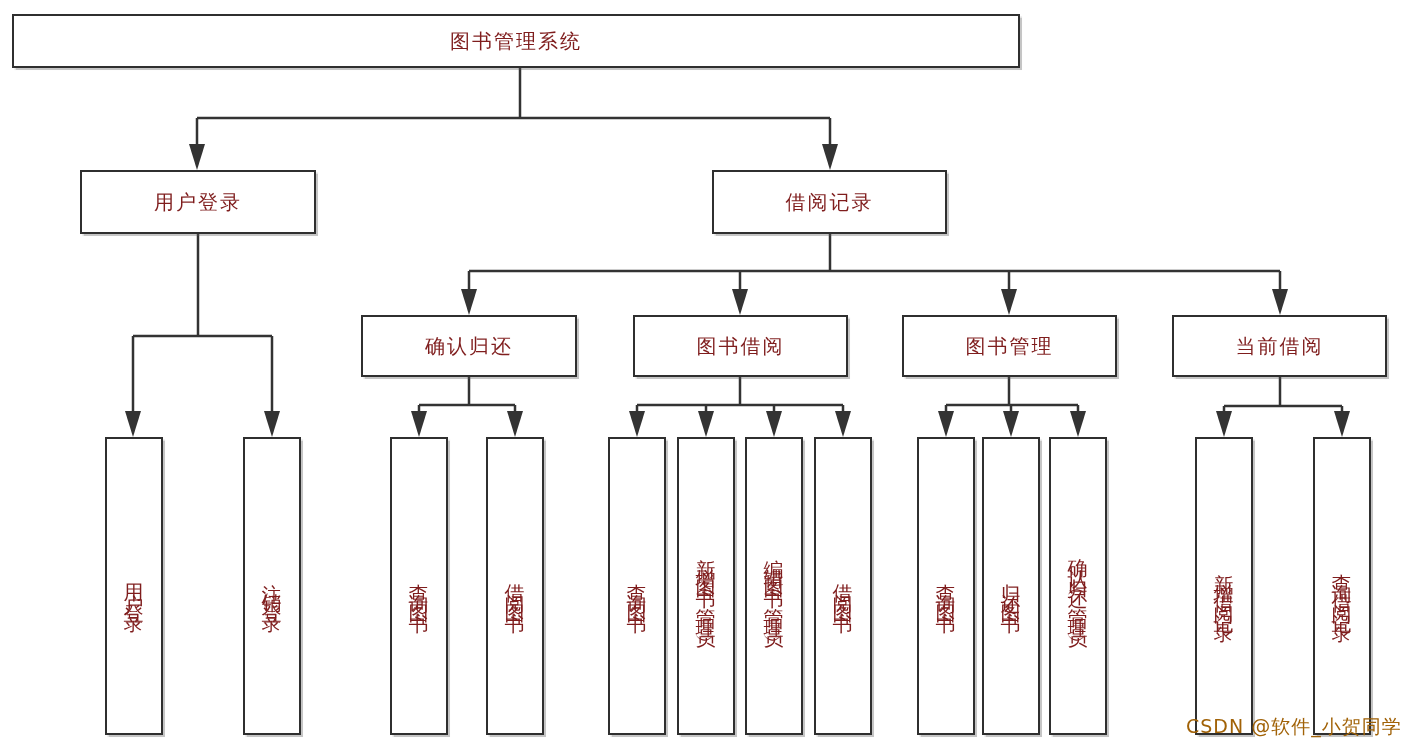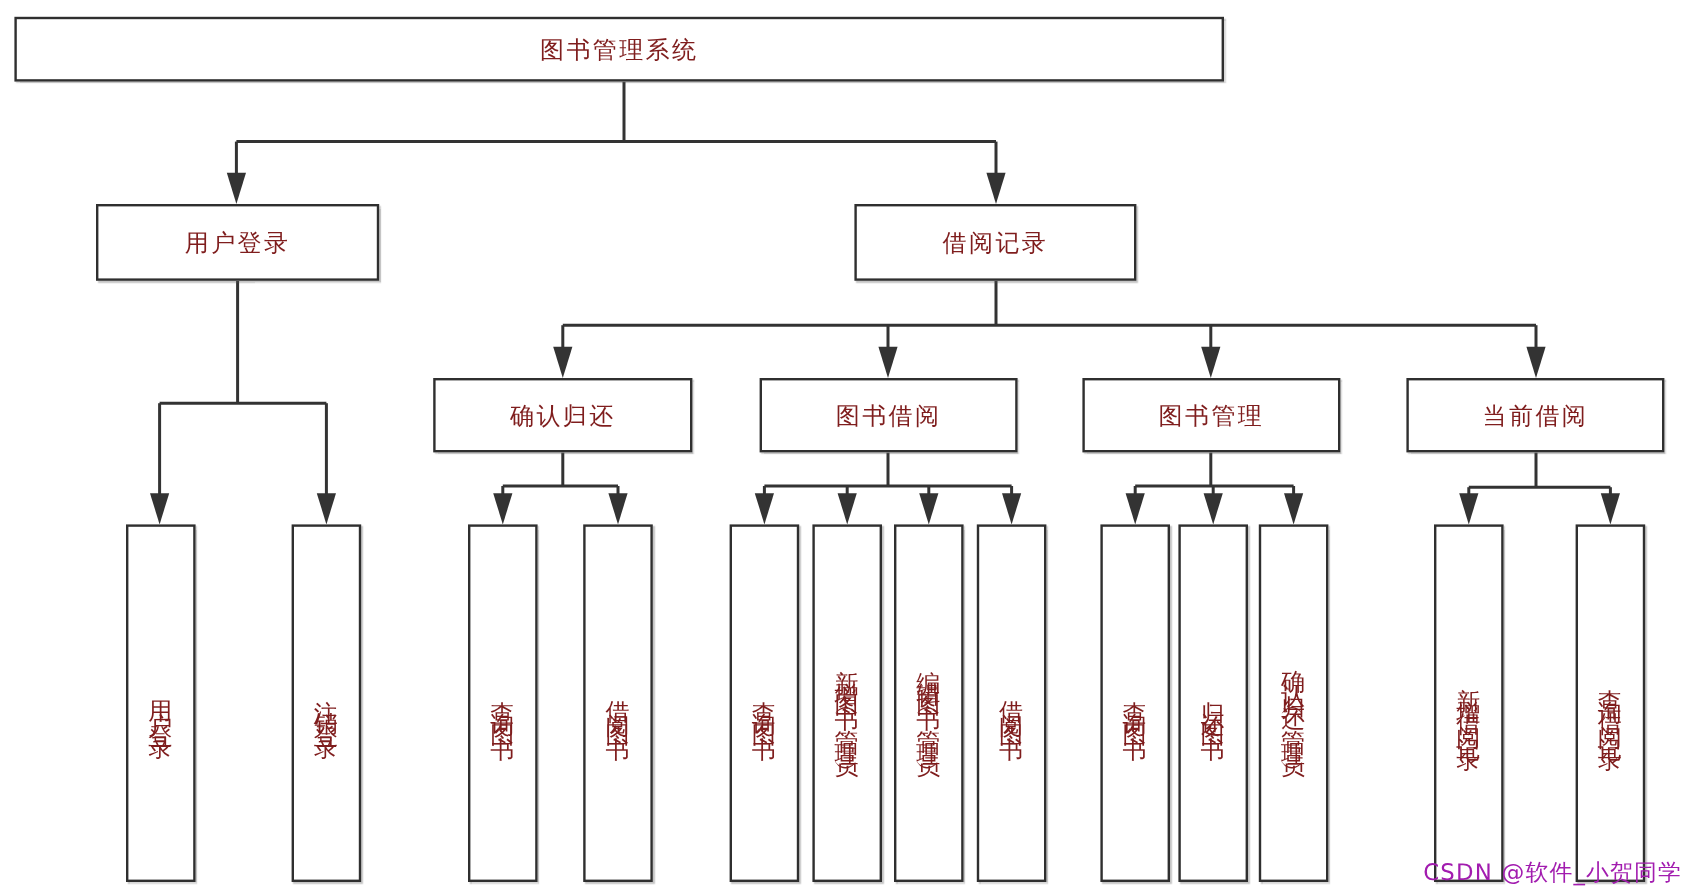--- a/index.html
+++ b/index.html
@@ -34,21 +34,21 @@
     writing-mode: vertical-rl;
     text-orientation: mixed;
     letter-spacing: 10px;
     line-height: 1;
     padding-top: 4px;
   }
   .watermark {
     position: absolute;
     left: 1186px;
     top: 714px;
-    color: #a21caf;
+    color: #a16207;
     font-size: 19px;
     letter-spacing: 1px;
     white-space: nowrap;
   }
 </style>
 </head>
 <body>
 
 <div class="canvas">
 

